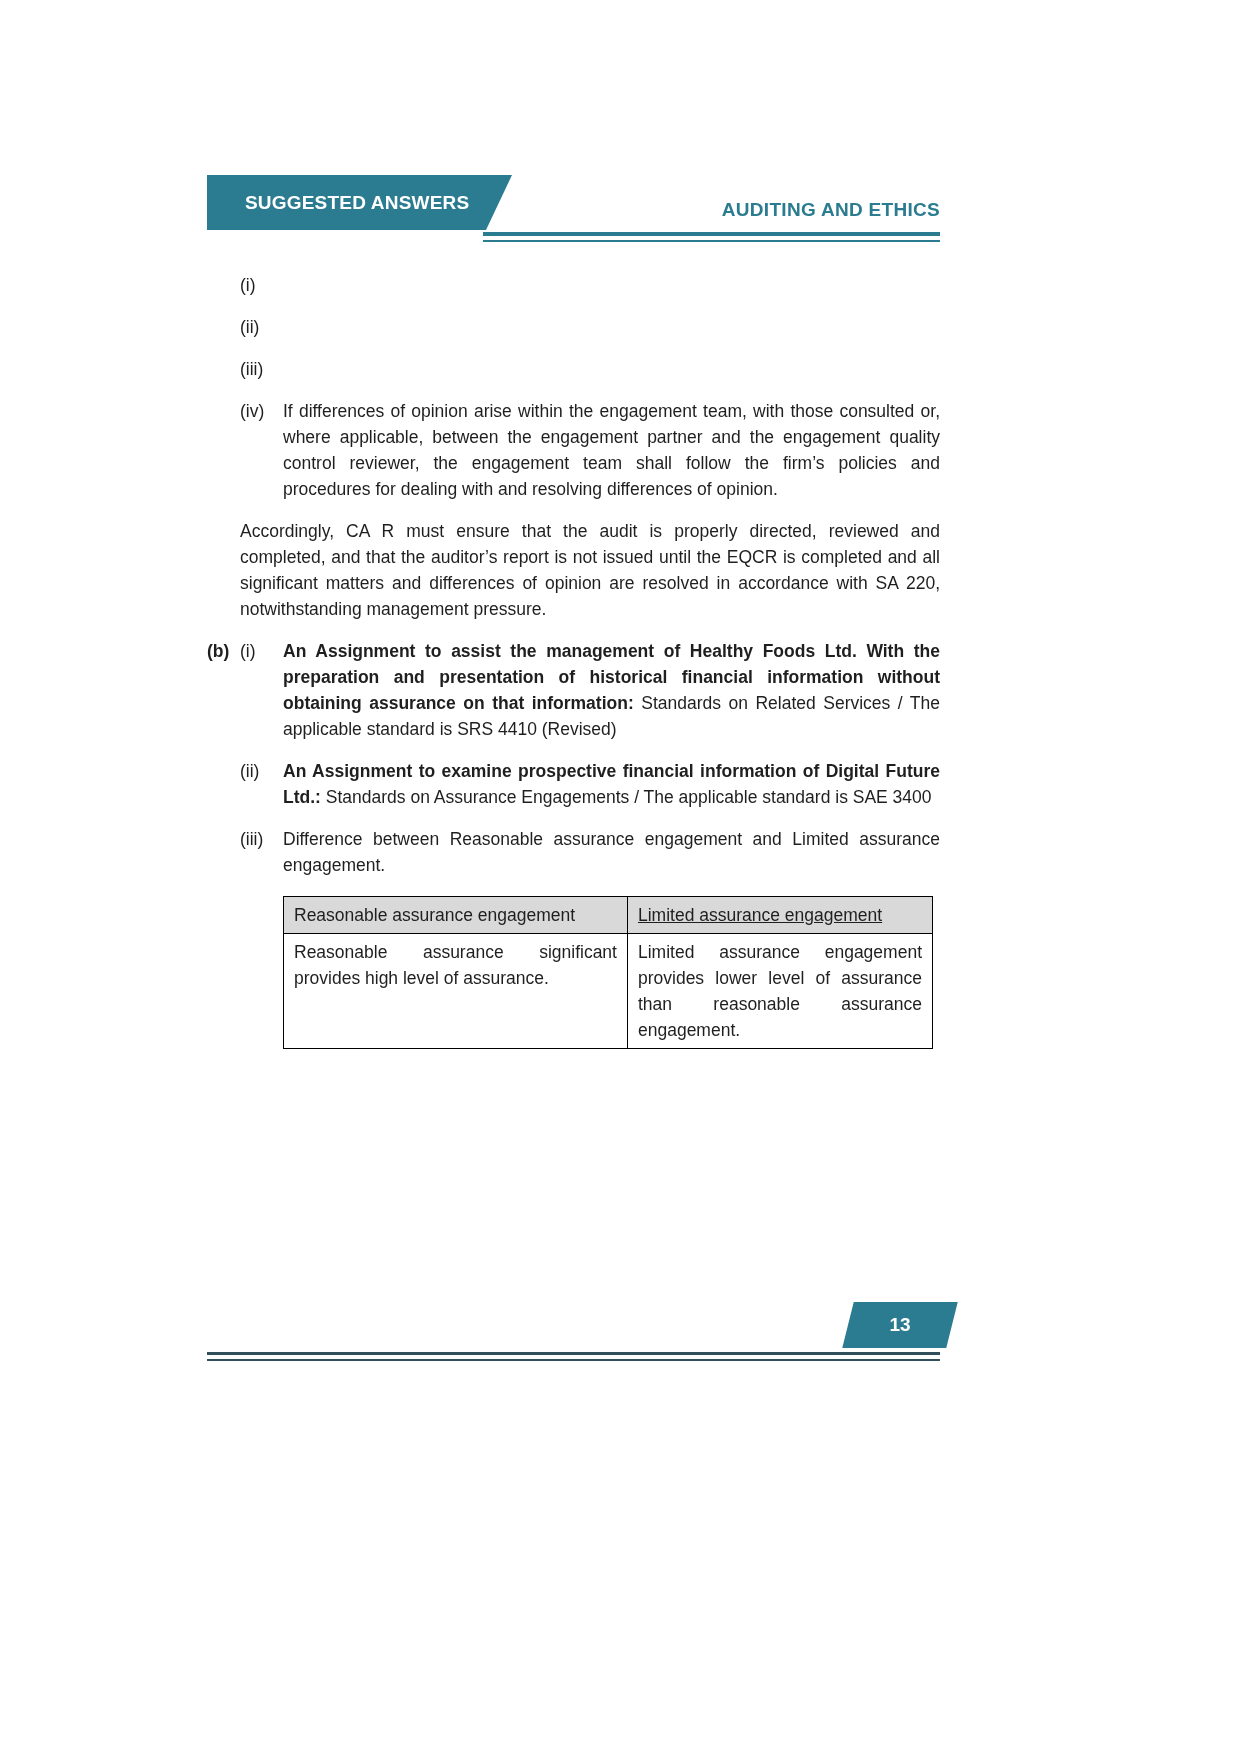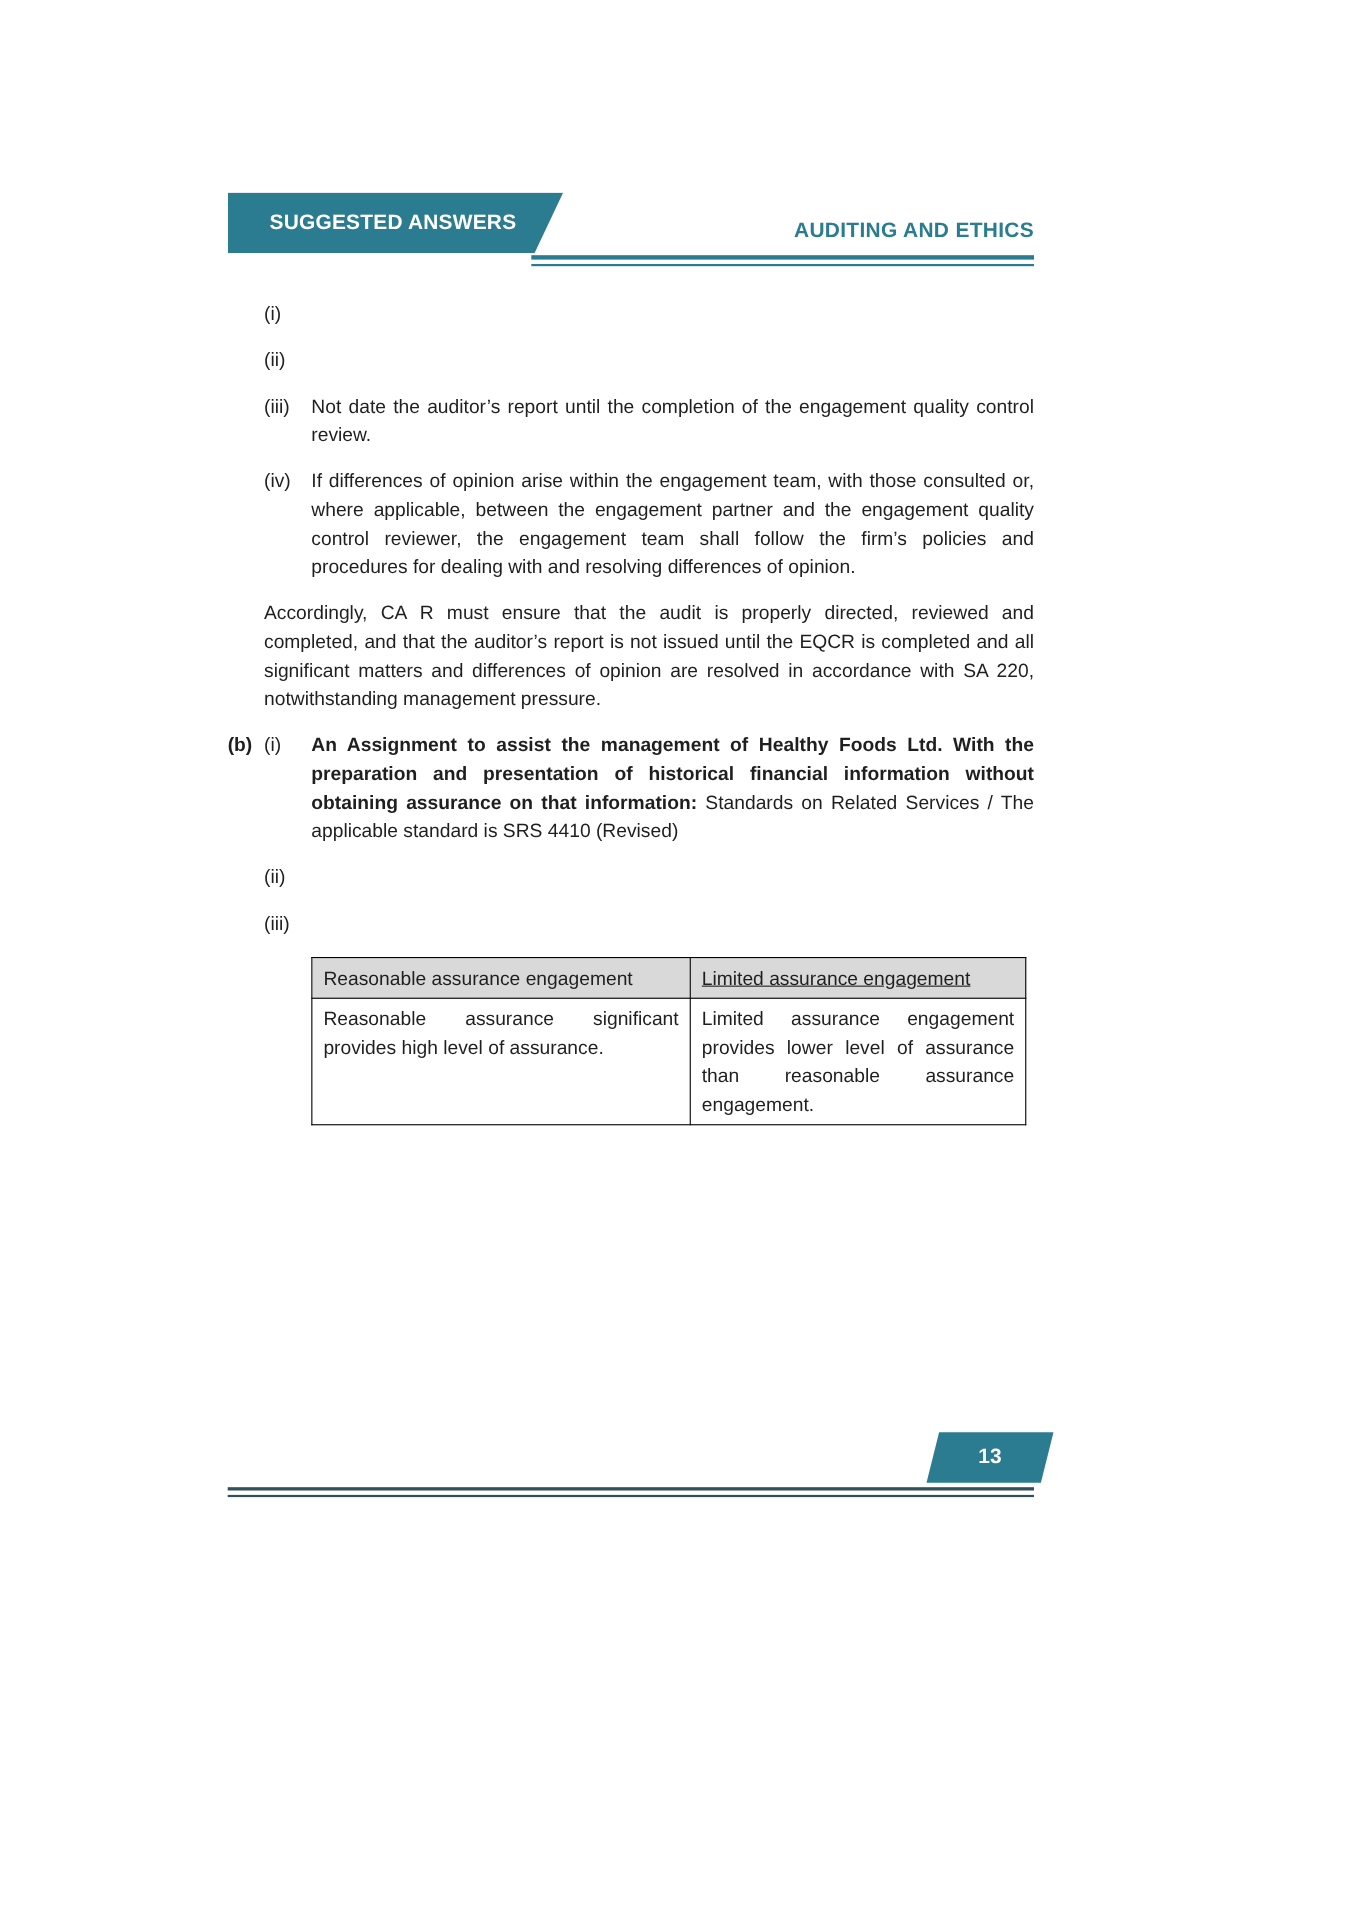--- a/index.html
+++ b/index.html
@@ -180,42 +180,43 @@
     <div class="list-item">
       <span class="list-marker">(i)</span>
     </div>
 
     <div class="list-item">
       <span class="list-marker">(ii)</span>
     </div>
 
     <div class="list-item">
       <span class="list-marker">(iii)</span>
-      <span class="list-text">Not date the auditor’s report until the completion of the engagement quality control review.</span>
     </div>
 
     <div class="list-item">
       <span class="list-marker">(iv)</span>
       <span class="list-text">If differences of opinion arise within the engagement team, with those consulted or, where applicable, between the engagement partner and the engagement quality control reviewer, the engagement team shall follow the firm’s policies and procedures for dealing with and resolving differences of opinion.</span>
     </div>
 
     <p class="plain-paragraph">Accordingly, CA R must ensure that the audit is properly directed, reviewed and completed, and that the auditor’s report is not issued until the EQCR is completed and all significant matters and differences of opinion are resolved in accordance with SA 220, notwithstanding management pressure.</p>
 
     <div class="section-b">
       <span class="b-marker">(b)</span>
       <span class="sub-marker">(i)</span>
       <span class="list-text"><span class="bold-lead">An Assignment to assist the management of Healthy Foods Ltd. With the preparation and presentation of historical financial information without obtaining assurance on that information:</span> <span>Standards on Related Services / The applicable standard is SRS 4410 (Revised)</span></span>
     </div>
 
     <div class="list-item">
       <span class="list-marker">(ii)</span>
+      <span class="list-text"><span class="bold-lead">An Assignment to examine prospective financial information of Digital Future Ltd.:</span> <span>Standards on Assurance Engagements / The applicable standard is SAE 3400</span></span>
     </div>
 
     <div class="list-item">
       <span class="list-marker">(iii)</span>
+      <span class="list-text">Difference between Reasonable assurance engagement and Limited assurance engagement.</span>
     </div>
 
     <div class="table-wrap">
       <table class="compare">
         <thead>
           <tr>
             <th class="col1">Reasonable assurance engagement</th>
             <th class="col2">Limited assurance engagement</th>
           </tr>
         </thead>

